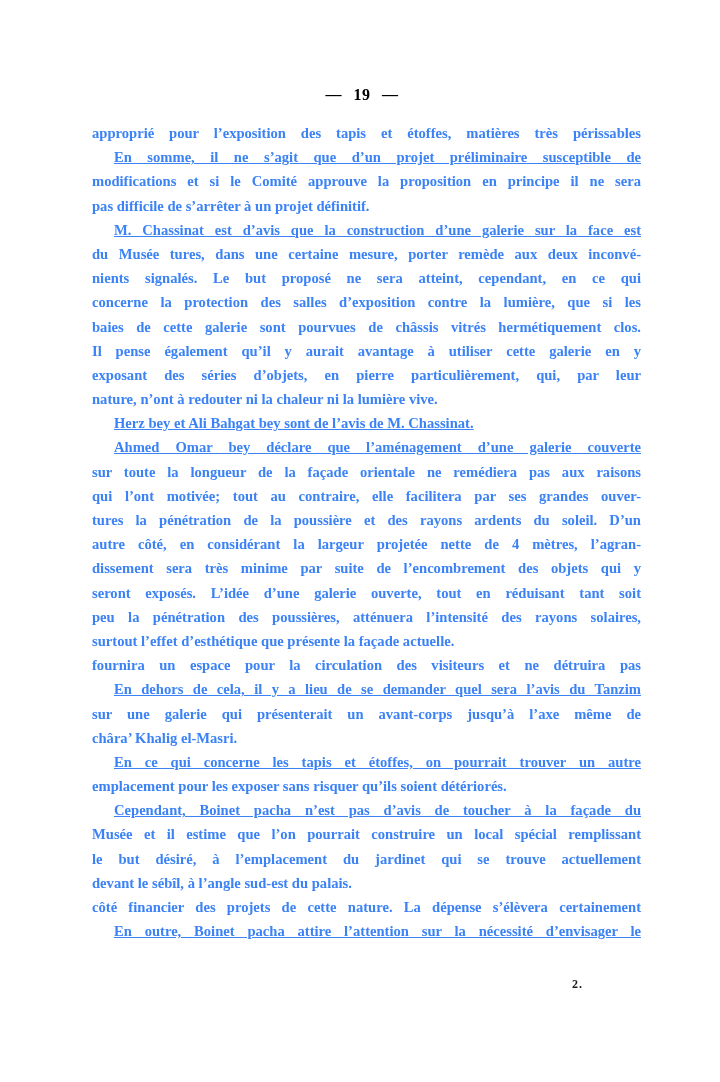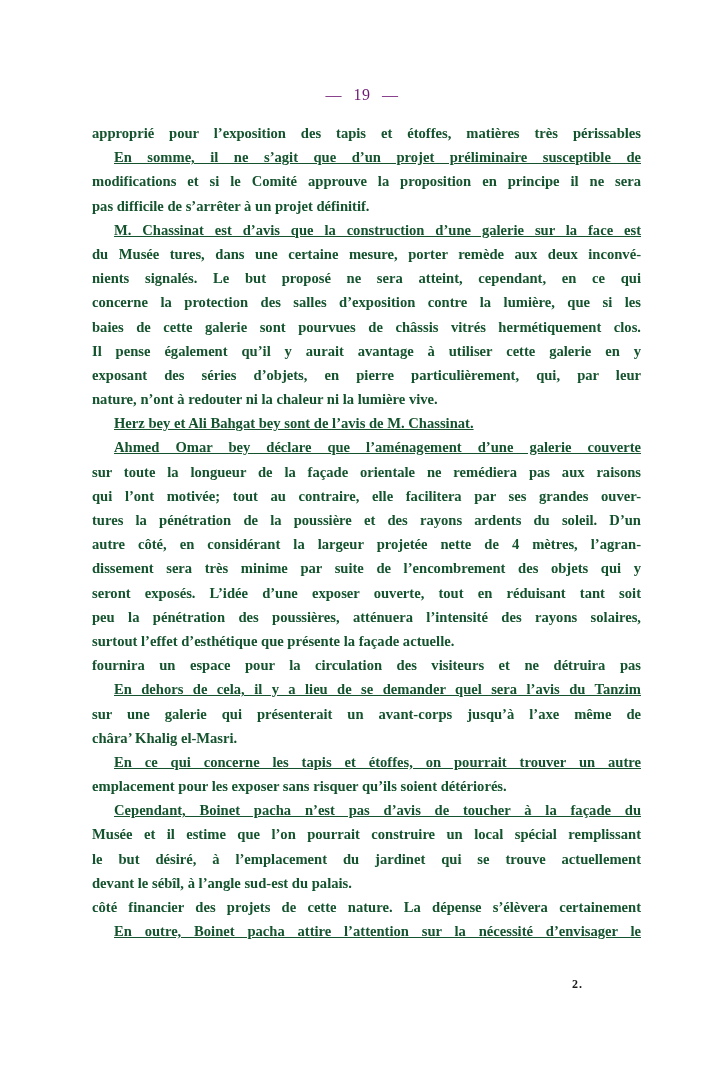--- a/index.html
+++ b/index.html
@@ -16,33 +16,33 @@
     font-family: "Liberation Serif", "DejaVu Serif", serif;
     color: #191919;
   }
   .page-number {
     position: absolute;
     top: 86px;
     left: 92px;
     width: 540px;
     text-align: center;
     font-size: 16px;
-    font-weight: 400;
+    font-weight: 700;
     word-spacing: 7px;
     letter-spacing: 0.5px;
-    color: #701a75;
+    color: #000000;
   }
   .body-text {
     position: absolute;
     top: 121px;
     left: 92px;
     width: 549px;
     font-size: 14.6px;
     font-weight: 700;
-    color: #14532d;
+    color: #3b82f6;
   }
   .line {
     height: 24.2px;
     line-height: 24.2px;
     text-align: justify;
     text-align-last: justify;
     white-space: nowrap;
   }
   .line.para-end {
     text-align-last: left;
@@ -81,21 +81,21 @@
       <div class="line">Il pense également qu’il y aurait avantage à utiliser cette galerie en y</div>
       <div class="line">exposant des séries d’objets, en pierre particulièrement, qui, par leur</div>
       <div class="line para-end">nature, n’ont à redouter ni la chaleur ni la lumière vive.</div>
       <div class="line indent para-end">Herz bey et Ali Bahgat bey sont de l’avis de M. Chassinat.</div>
       <div class="line indent">Ahmed Omar bey déclare que l’aménagement d’une galerie couverte</div>
       <div class="line">sur toute la longueur de la façade orientale ne remédiera pas aux raisons</div>
       <div class="line">qui l’ont motivée; tout au contraire, elle facilitera par ses grandes ouver-</div>
       <div class="line">tures la pénétration de la poussière et des rayons ardents du soleil. D’un</div>
       <div class="line">autre côté, en considérant la largeur projetée nette de 4 mètres, l’agran-</div>
       <div class="line">dissement sera très minime par suite de l’encombrement des objets qui y</div>
-      <div class="line">seront exposés. L’idée d’une exposer ouverte, tout en réduisant tant soit</div>
+      <div class="line">seront exposés. L’idée d’une galerie ouverte, tout en réduisant tant soit</div>
       <div class="line">peu la pénétration des poussières, atténuera l’intensité des rayons solaires,</div>
       <div class="line para-end">surtout l’effet d’esthétique que présente la façade actuelle.</div>
       <div class="line">fournira un espace pour la circulation des visiteurs et ne détruira pas</div>
       <div class="line indent">En dehors de cela, il y a lieu de se demander quel sera l’avis du Tanzim</div>
       <div class="line">sur une galerie qui présenterait un avant-corps jusqu’à l’axe même de</div>
       <div class="line para-end">châra’ Khalig el-Masri.</div>
       <div class="line indent">En ce qui concerne les tapis et étoffes, on pourrait trouver un autre</div>
       <div class="line para-end">emplacement pour les exposer sans risquer qu’ils soient détériorés.</div>
       <div class="line indent">Cependant, Boinet pacha n’est pas d’avis de toucher à la façade du</div>
       <div class="line">Musée et il estime que l’on pourrait construire un local spécial remplissant</div>

